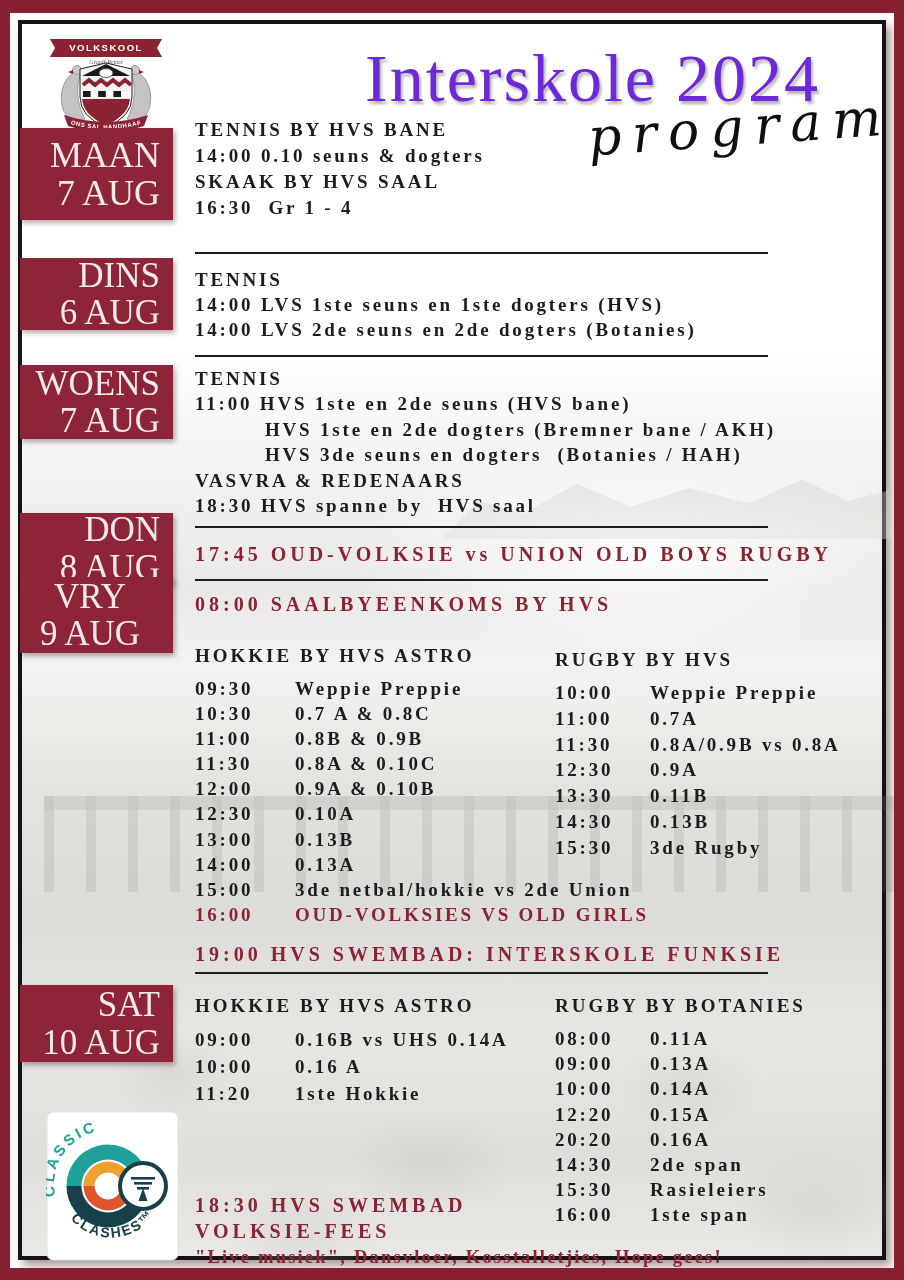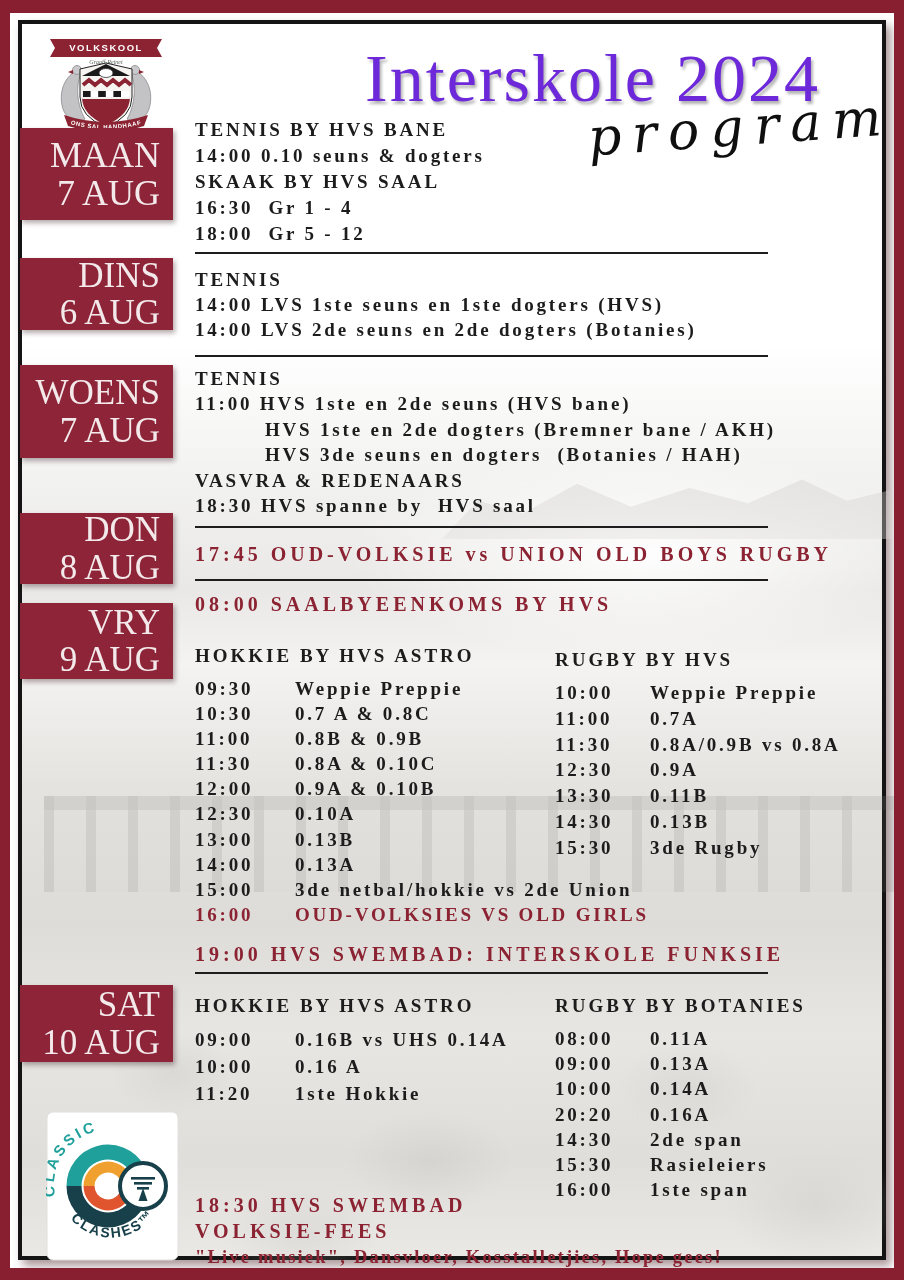--- a/index.html
+++ b/index.html
@@ -57,23 +57,23 @@
 
   .daybox {
     position:absolute; left:10px; width:153px; background:#8d2438;
     color:#f3e9ea; text-align:right; padding-right:13px;
     display:flex; flex-direction:column; justify-content:center;
     box-shadow:2px 3px 5px rgba(40,10,15,.35);
   }
   .daybox .d1, .daybox .d2 { line-height:1.06; font-weight:400; }
   .box-maan  { top:115px; height:92px; font-size:36px; }
   .box-dins  { top:245px; height:72px; font-size:35px; }
-  .box-woens { top:352px; height:93px; font-size:35px; }
+  .box-woens { top:352px; height:74px; font-size:35px; }
   .box-don   { top:500px; height:71px; font-size:35px; }
-  .box-vry   { top:590px; height:76px; font-size:35px; }
+  .box-vry   { top:564px; height:76px; font-size:35px;align-items:center; }
   .box-sat   { top:972px; height:77px; font-size:35px; }
 
   .hr { position:absolute; left:185px; width:573px; height:2px; background:#1d1d1d; }
   .hr-1 { top:239px; } .hr-2 { top:342px; } .hr-3 { top:513px; }
   .hr-4 { top:566px; } .hr-5 { top:959px; }
 
   .ln {
     font-family:"Liberation Serif", serif; font-weight:700; font-size:19px;
     letter-spacing:2.8px; color:#1c1c1c; white-space:pre;
   }
@@ -195,21 +195,20 @@
   <div class="hr hr-2"></div>
   <div class="hr hr-3"></div>
   <div class="hr hr-4"></div>
   <div class="hr hr-5"></div>
 
   <div class="sec sec-mon">
     <div class="ln">TENNIS BY HVS BANE</div>
     <div class="ln">14:00 0.10 seuns &amp; dogters</div>
     <div class="ln">SKAAK BY HVS SAAL</div>
     <div class="ln">16:30  Gr 1 - 4</div>
-    <div class="ln">18:00  Gr 5 - 12</div>
   </div>
 
   <div class="sec sec-tue">
     <div class="ln">TENNIS</div>
     <div class="ln">14:00 LVS 1ste seuns en 1ste dogters (HVS)</div>
     <div class="ln">14:00 LVS 2de seuns en 2de dogters (Botanies)</div>
   </div>
 
   <div class="sec sec-wed">
     <div class="ln">TENNIS</div>
@@ -256,20 +255,21 @@
     <div class="row ln"><span class="t">09:00</span><span>0.16B vs UHS 0.14A</span></div>
     <div class="row ln"><span class="t">10:00</span><span>0.16 A</span></div>
     <div class="row ln"><span class="t">11:20</span><span>1ste Hokkie</span></div>
   </div>
 
   <div class="col sat-rug">
     <div class="col-title">RUGBY BY BOTANIES</div>
     <div class="row ln"><span class="t">08:00</span><span>0.11A</span></div>
     <div class="row ln"><span class="t">09:00</span><span>0.13A</span></div>
     <div class="row ln"><span class="t">10:00</span><span>0.14A</span></div>
+    <div class="row ln"><span class="t">12:20</span><span>0.15A</span></div>
     <div class="row ln"><span class="t">20:20</span><span>0.16A</span></div>
     <div class="row ln"><span class="t">14:30</span><span>2de span</span></div>
     <div class="row ln"><span class="t">15:30</span><span>Rasieleiers</span></div>
     <div class="row ln"><span class="t">16:00</span><span>1ste span</span></div>
   </div>
 
   <div class="sat-evening">
     <div class="accent-line e1">18:30 HVS SWEMBAD</div>
     <div class="accent-line e1">VOLKSIE-FEES</div>
     <div class="accent-line quote">"Live musiek", Dansvloer, Kosstalletjies, Hope gees!</div>

